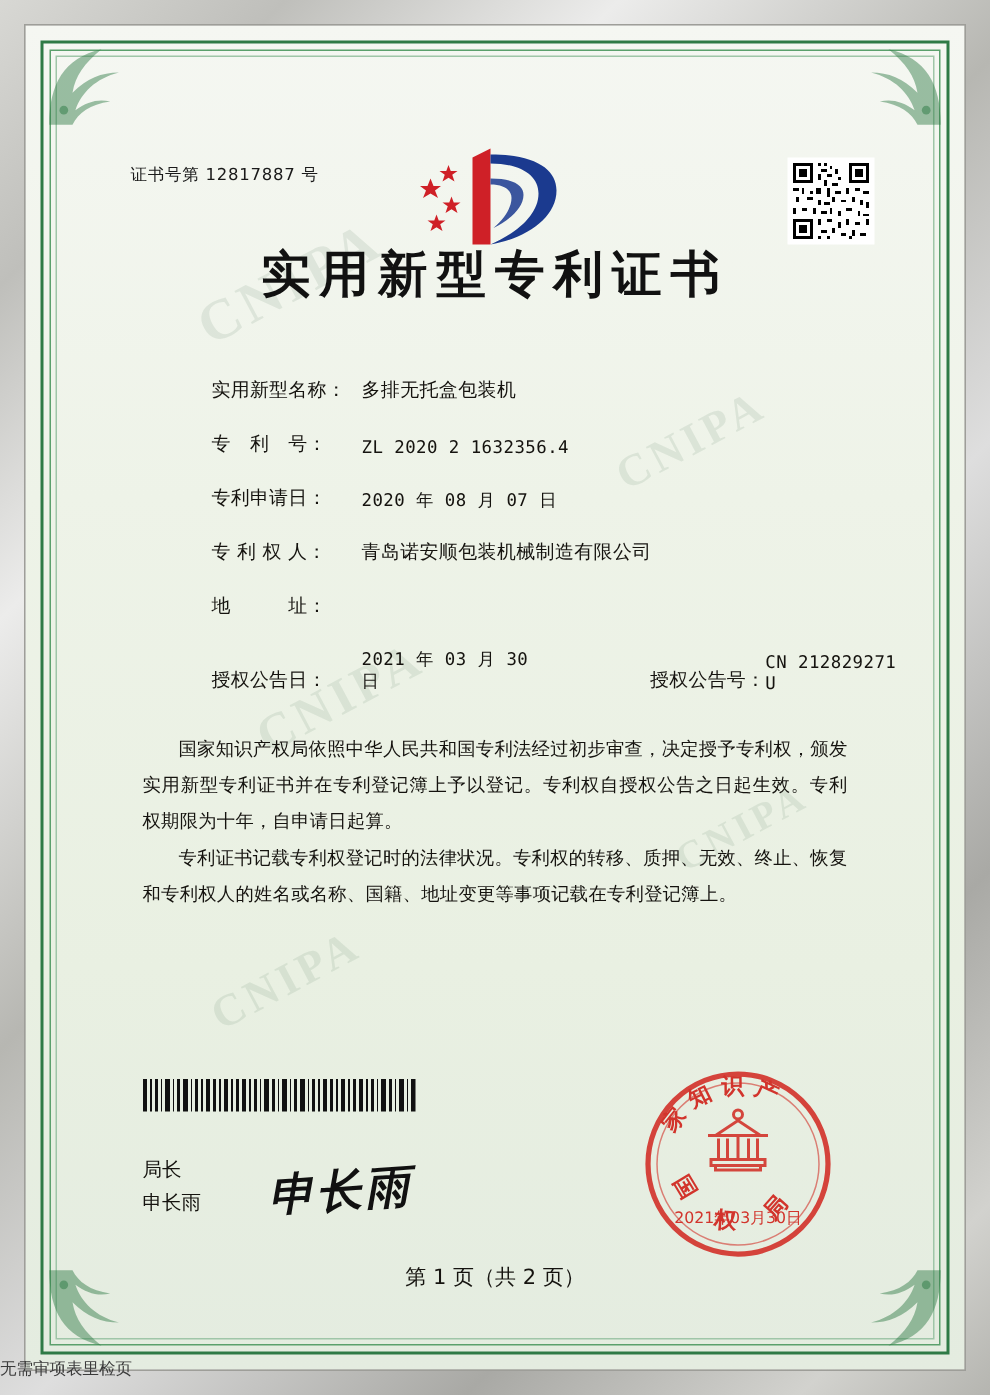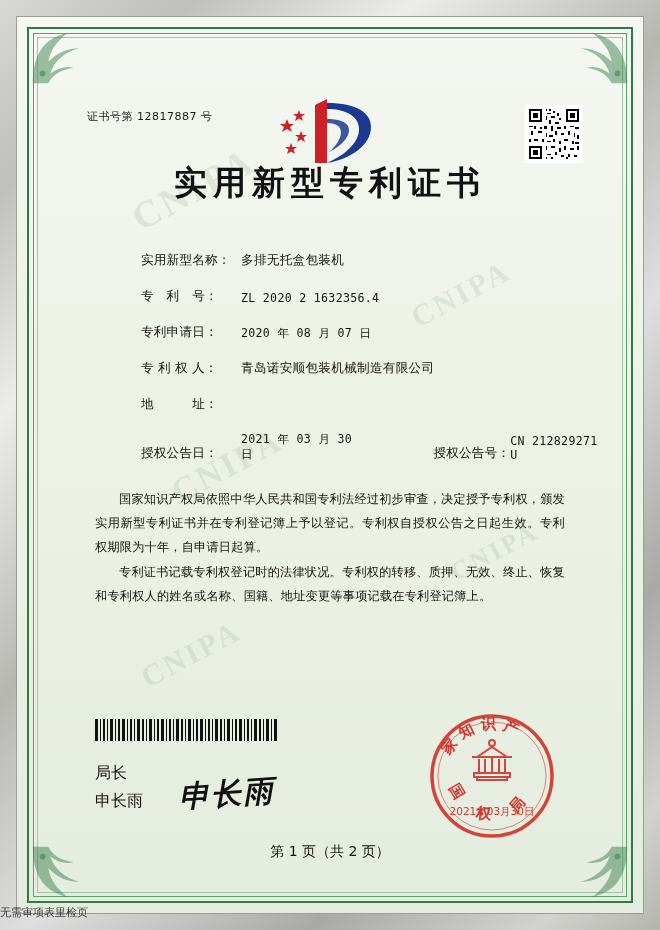--- a/index.html
+++ b/index.html
@@ -188,21 +188,21 @@
     bottom: 146px;
     width: 182px;
     height: 22px;
   }
 
   
   .sign-block {
     position: absolute;
     left: 44px;
     bottom: 72px;
-    font-size: 16px;
+    font-size: 13px;
     line-height: 1.75;
     color: #15130f;
   }
   .signature {
     position: absolute;
     left: 128px;
     bottom: 72px;
     font-family: "Liberation Serif", serif;
     font-size: 30px;
     font-style: italic;

